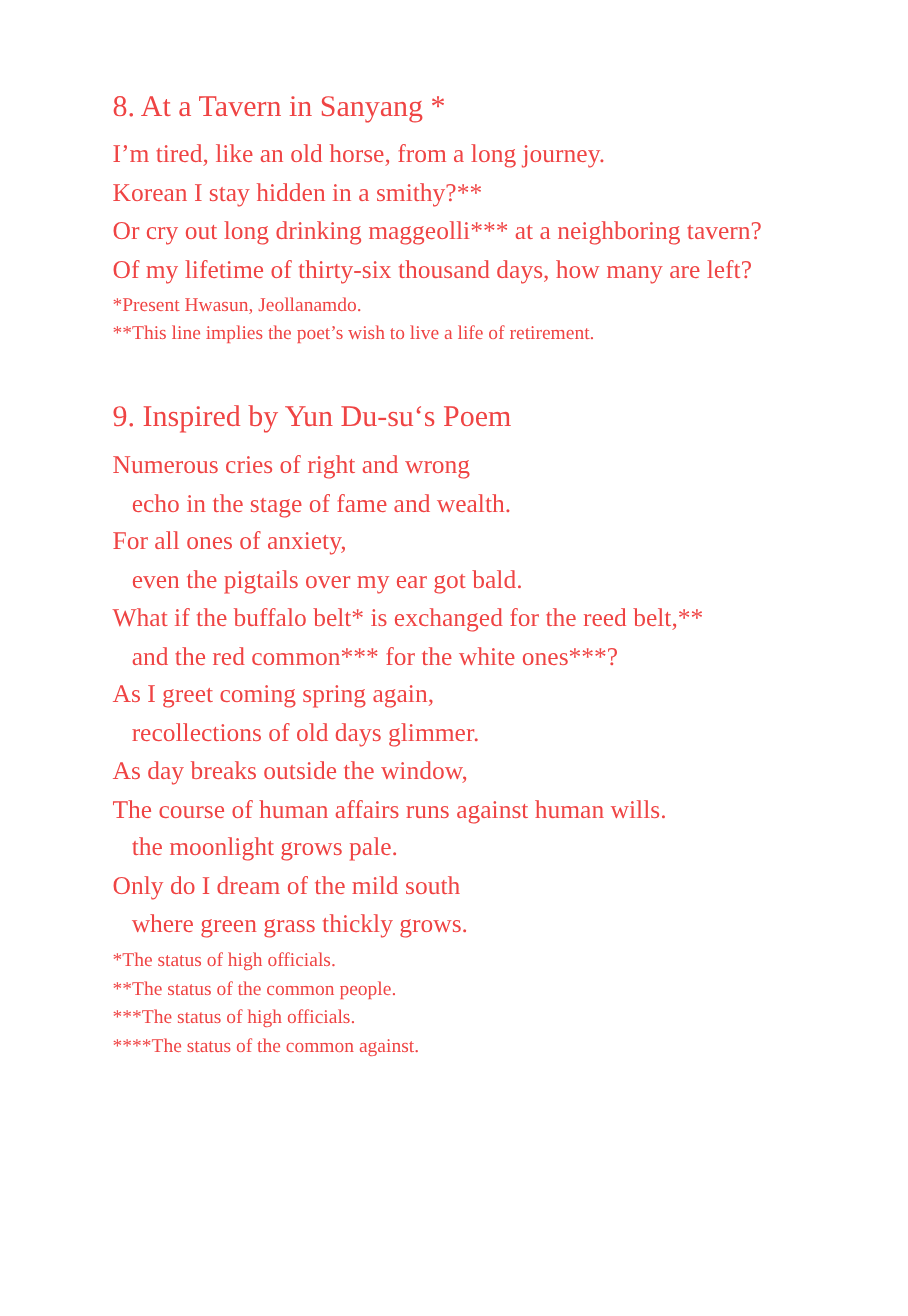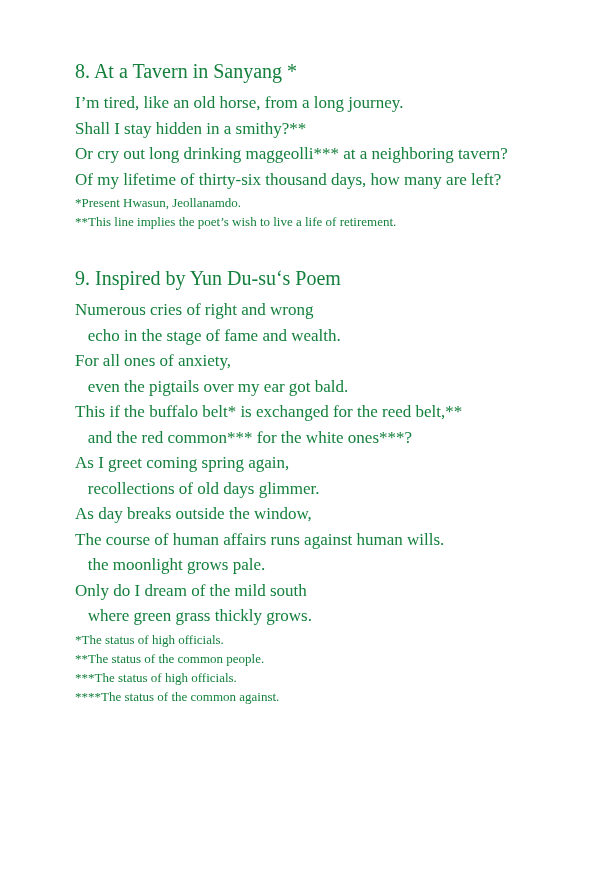--- a/index.html
+++ b/index.html
@@ -8,21 +8,21 @@
     background: #ffffff;
   }
   .page {
     position: relative;
     width: 605px;
     height: 804px;
     background: #ffffff;
     box-sizing: border-box;
     padding: 58px 50px 0 75px;
     font-family: "Liberation Serif", "DejaVu Serif", serif;
-    color: #15803d;
+    color: #ef4444;
     overflow: hidden;
   }
   .poem-section { margin: 0; }
   .poem-section + .poem-section { margin-top: 34px; }
   .poem-title {
     font-size: 20px;
     font-weight: normal;
     line-height: 27px;
     margin: 0 0 5px 0;
     white-space: pre;
@@ -42,38 +42,38 @@
 </style>
 </head>
 <body>
 
 <div class="page">
 
   <section class="poem-section">
     <h2 class="poem-title">8. At a Tavern in Sanyang *</h2>
     <div class="poem-body">
       <div class="poem-line">I’m tired, like an old horse, from a long journey.</div>
-      <div class="poem-line">Shall I stay hidden in a smithy?**</div>
+      <div class="poem-line">Korean I stay hidden in a smithy?**</div>
       <div class="poem-line">Or cry out long drinking maggeolli*** at a neighboring tavern?</div>
       <div class="poem-line">Of my lifetime of thirty-six thousand days, how many are left?</div>
     </div>
     <div class="footnotes">
       <div class="footnote-line">*Present Hwasun, Jeollanamdo.</div>
       <div class="footnote-line">**This line implies the poet’s wish to live a life of retirement.</div>
     </div>
   </section>
 
   <section class="poem-section">
     <h2 class="poem-title">9. Inspired by Yun Du-su‘s Poem</h2>
     <div class="poem-body">
       <div class="poem-line">Numerous cries of right and wrong</div>
       <div class="poem-line">   echo in the stage of fame and wealth.</div>
       <div class="poem-line">For all ones of anxiety,</div>
       <div class="poem-line">   even the pigtails over my ear got bald.</div>
-      <div class="poem-line">This if the buffalo belt* is exchanged for the reed belt,**</div>
+      <div class="poem-line">What if the buffalo belt* is exchanged for the reed belt,**</div>
       <div class="poem-line">   and the red common*** for the white ones***?</div>
       <div class="poem-line">As I greet coming spring again,</div>
       <div class="poem-line">   recollections of old days glimmer.</div>
       <div class="poem-line">As day breaks outside the window,</div>
       <div class="poem-line">The course of human affairs runs against human wills.</div>
       <div class="poem-line">   the moonlight grows pale.</div>
       <div class="poem-line">Only do I dream of the mild south</div>
       <div class="poem-line">   where green grass thickly grows.</div>
     </div>
     <div class="footnotes">

